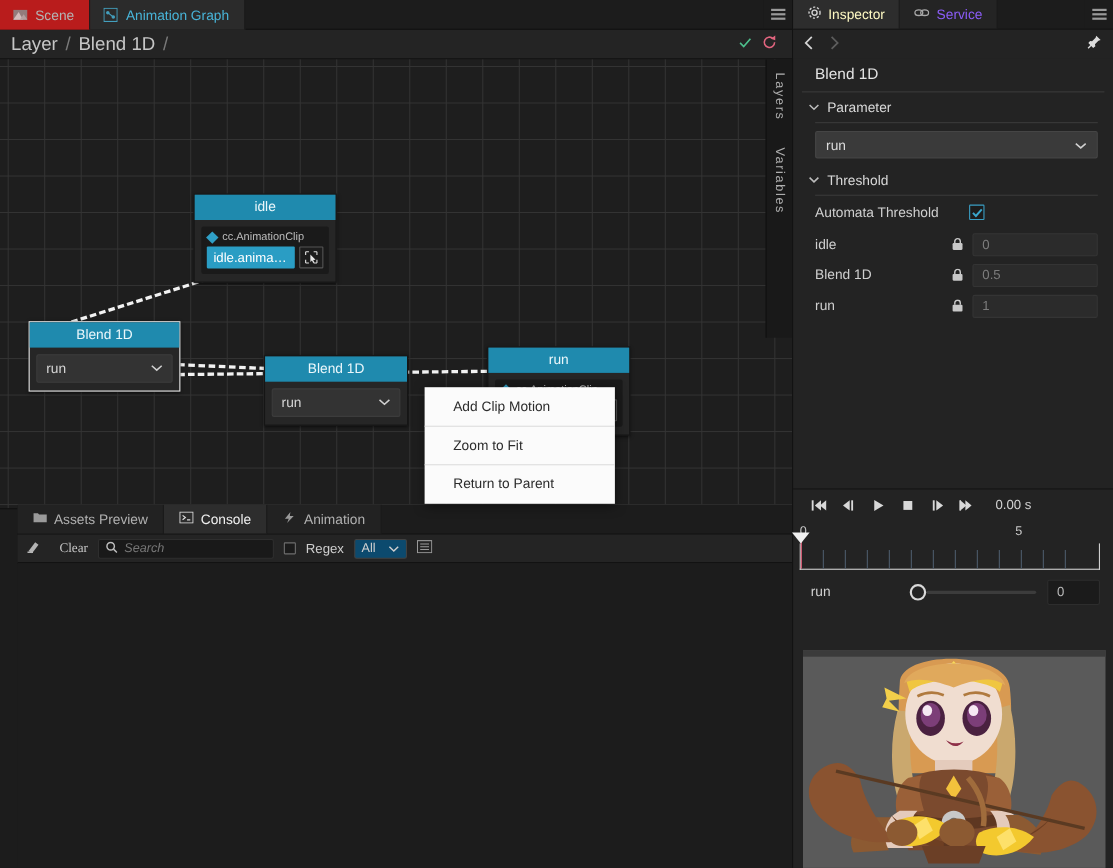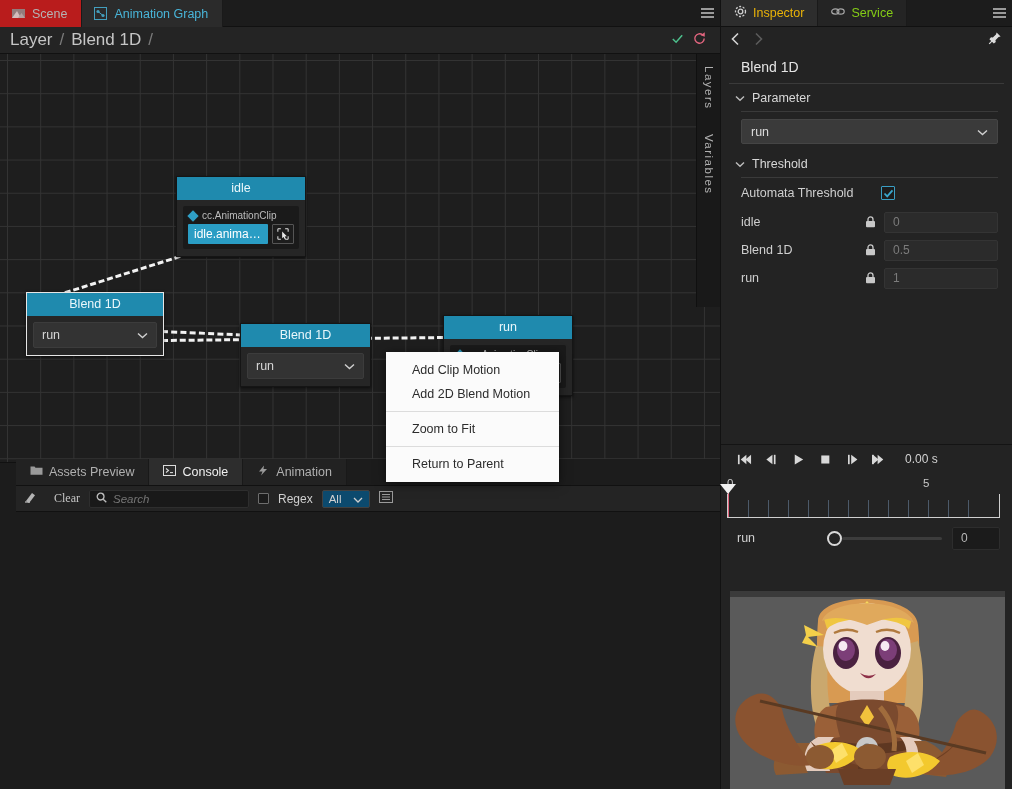--- a/index.html
+++ b/index.html
@@ -169,23 +169,23 @@
   .console-body { height: 277px; background: #1c1c1c; }
 
   
   #right-col {
     position: absolute; left: 720px; top: 0; width: 292px; height: 789px;
     background: #232323; border-left: 1px solid #121212;
   }
   .insp-tabs { height: 27px; display: flex; background: #1c1c1c; border-bottom: 1px solid #111; }
   .insp-tab {
     display: flex; align-items: center; gap: 6px; padding: 0 13px;
-    font-size: 12.5px; color: #84cc16; background: #242424; border-right: 1px solid #1a1a1a;
-  }
-  .insp-tab.active { background: #2d2d2d; color: #eab308; }
+    font-size: 12.5px; color: #8b5cf6; background: #242424; border-right: 1px solid #1a1a1a;
+  }
+  .insp-tab.active { background: #2d2d2d; color: #fef9c3; }
   .insp-navrow {
     height: 26px; display: flex; align-items: center; padding: 0 10px; gap: 14px;
     background: #232323;
   }
   .navarrow { font-size: 14px; color: #d4d4d4; }
   .navarrow.dim { color: #5c5c5c; }
   .insp-navrow .spacer { flex: 1; }
   .pin svg { width: 14px; height: 14px; }
   .insp-title {
     font-size: 14px; color: #e4e4e4; padding: 6px 12px 8px;
@@ -478,21 +478,20 @@
               <line x1="3" y1="8.5" x2="11" y2="8.5" stroke="#9a9a9a"></line>
             </svg>
         </span>
       </div>
 
       <div class="console-body"></div>
     </div>
 
     <div id="ctxmenu">
       <div class="mi">Add Clip Motion</div>
-      <div class="mi">Add 2D Blend Motion</div>
       <div class="msep"></div>
       <div class="mi">Zoom to Fit</div>
       <div class="msep"></div>
       <div class="mi">Return to Parent</div>
     </div>
   </div>
 
   <div id="right-col">
 
     <div class="insp-tabs">

